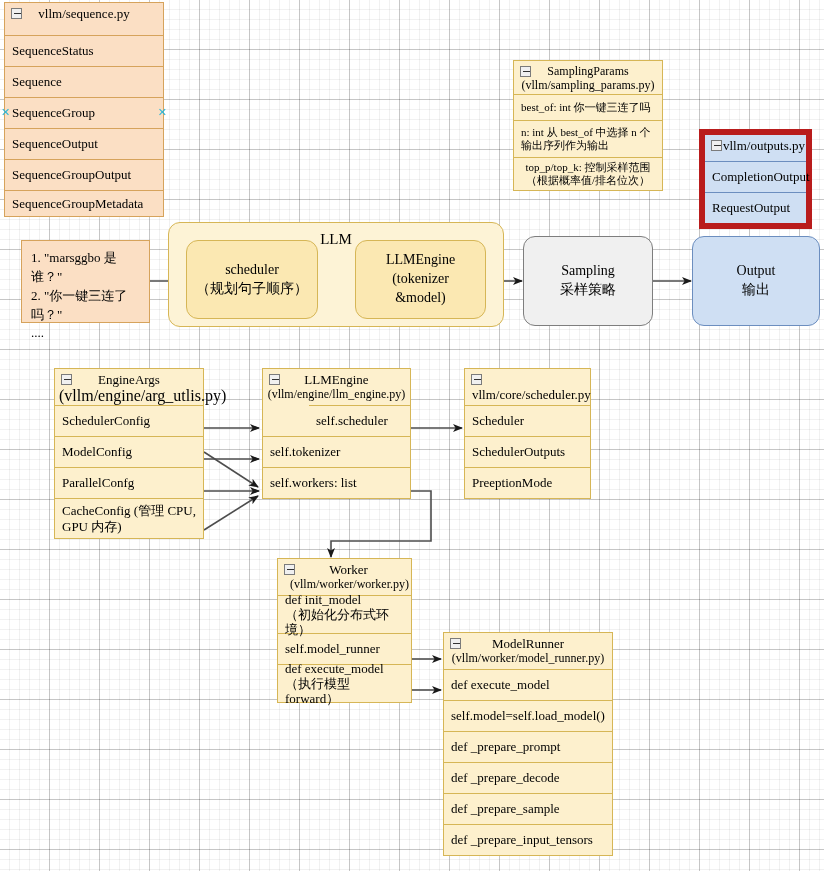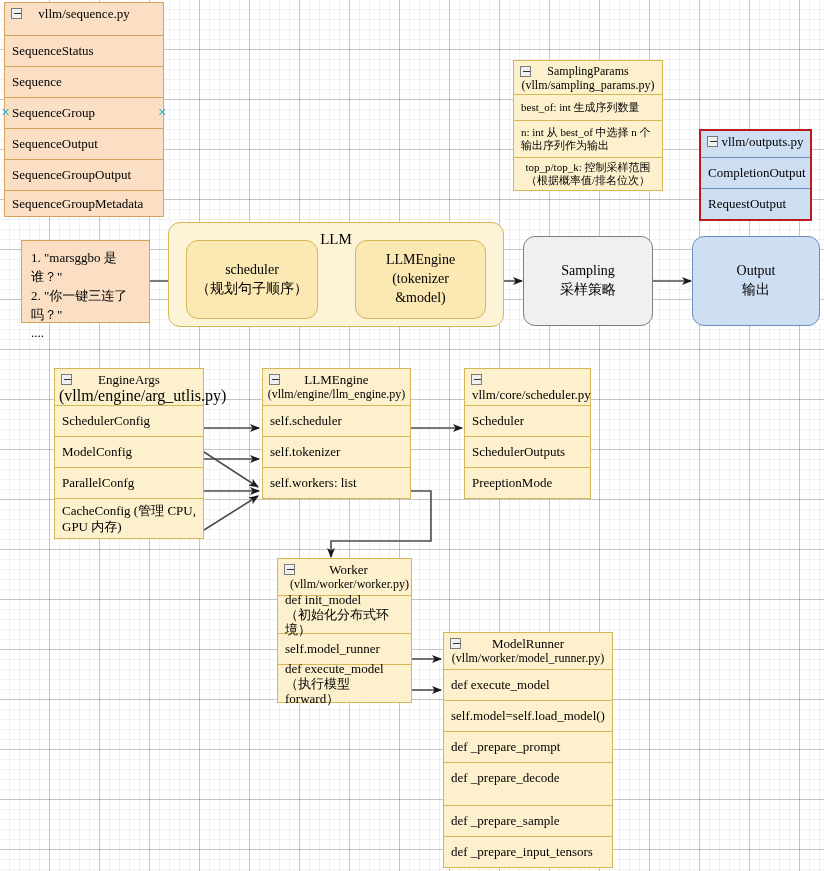--- a/index.html
+++ b/index.html
@@ -57,21 +57,21 @@
     content:"";position:absolute;left:2px;top:4px;width:7px;height:1px;background:#333;
   }
   
   .peach{border:1px solid #d6a35c;background:#fbdfc4;}
   .peach .row{border-top:1px solid #d6a35c;}
   .peach .hdr{font-weight:normal;}
   
   .amber{border:1px solid #d6b656;background:#fdf0cd;}
   .amber .row{border-top:1px solid #d6b656;}
   
-  .blue{border:2px solid #b91c1c;background:#cfdff3;}
+  .blue{border:6px solid #b91c1c;background:#cfdff3;}
   .blue .row{border-top:1px solid #6c8ebf;}
 
   
   .handle{
     position:absolute;color:#29b6d8;font-size:11px;line-height:11px;
     font-family:"Liberation Sans", sans-serif;
   }
 
   
   .flow{
@@ -156,21 +156,21 @@
       </div>
   </div>
 
   <div class="uml amber" style="left:513px;top:60px;width:150px;">
     <div class="hdr" style="height:33px;font-size:12px;">
       <span class="collapse"></span>
       <div>SamplingParams</div>
       <div>(vllm/sampling_params.py)</div>
     </div>
     <div class="row tight" style="height:26px;font-size:11px;">
-      <span>best_of: int 生成序列数量</span>
+      <span>best_of: int 你一键三连了吗</span>
       </div>
     <div class="row tight" style="height:37px;font-size:11px;">
       <span>n: int 从 best_of 中选择 n 个输出序列作为输出</span>
       </div>
     <div class="row tight" style="height:33px;font-size:11px;text-align:center;">
       <span>top_p/top_k: 控制采样范围 （根据概率值/排名位次）</span>
       </div>
   </div>
 
   <div class="uml blue" style="left:699px;top:129px;width:113px;">
@@ -236,21 +236,21 @@
       <span>CacheConfig (管理 CPU, GPU 内存)</span>
       </div>
   </div>
 
   <div class="uml amber" style="left:262px;top:368px;width:149px;">
     <div class="hdr" style="height:36px;">
       <span class="collapse"></span>
       <div>LLMEngine</div>
       <div style="font-size:12px;">(vllm/engine/llm_engine.py)</div>
     </div>
-    <div class="row" style="height:31px;">
+    <div class="row" style="height:31px;margin-left:46px;">
       <span>self.scheduler</span>
       </div>
     <div class="row" style="height:31px;">
       <span>self.tokenizer</span>
       </div>
     <div class="row" style="height:31px;">
       <span>self.workers: list</span>
       </div>
   </div>
 
@@ -298,21 +298,21 @@
       </div>
     <div class="row" style="height:31px;">
       <span>self.model=self.load_model()</span>
       </div>
     <div class="row" style="height:31px;">
       <span>def _prepare_prompt</span>
       </div>
     <div class="row" style="height:31px;">
       <span>def _prepare_decode</span>
       </div>
-    <div class="row" style="height:31px;margin-top:12px;">
+    <div class="row" style="height:31px;">
       <span>def _prepare_sample</span>
       </div>
     <div class="row" style="height:31px;text-align:center;">
       <span>def _prepare_input_tensors</span>
       </div>
   </div>
 
 </div>
 
 </body></html>

